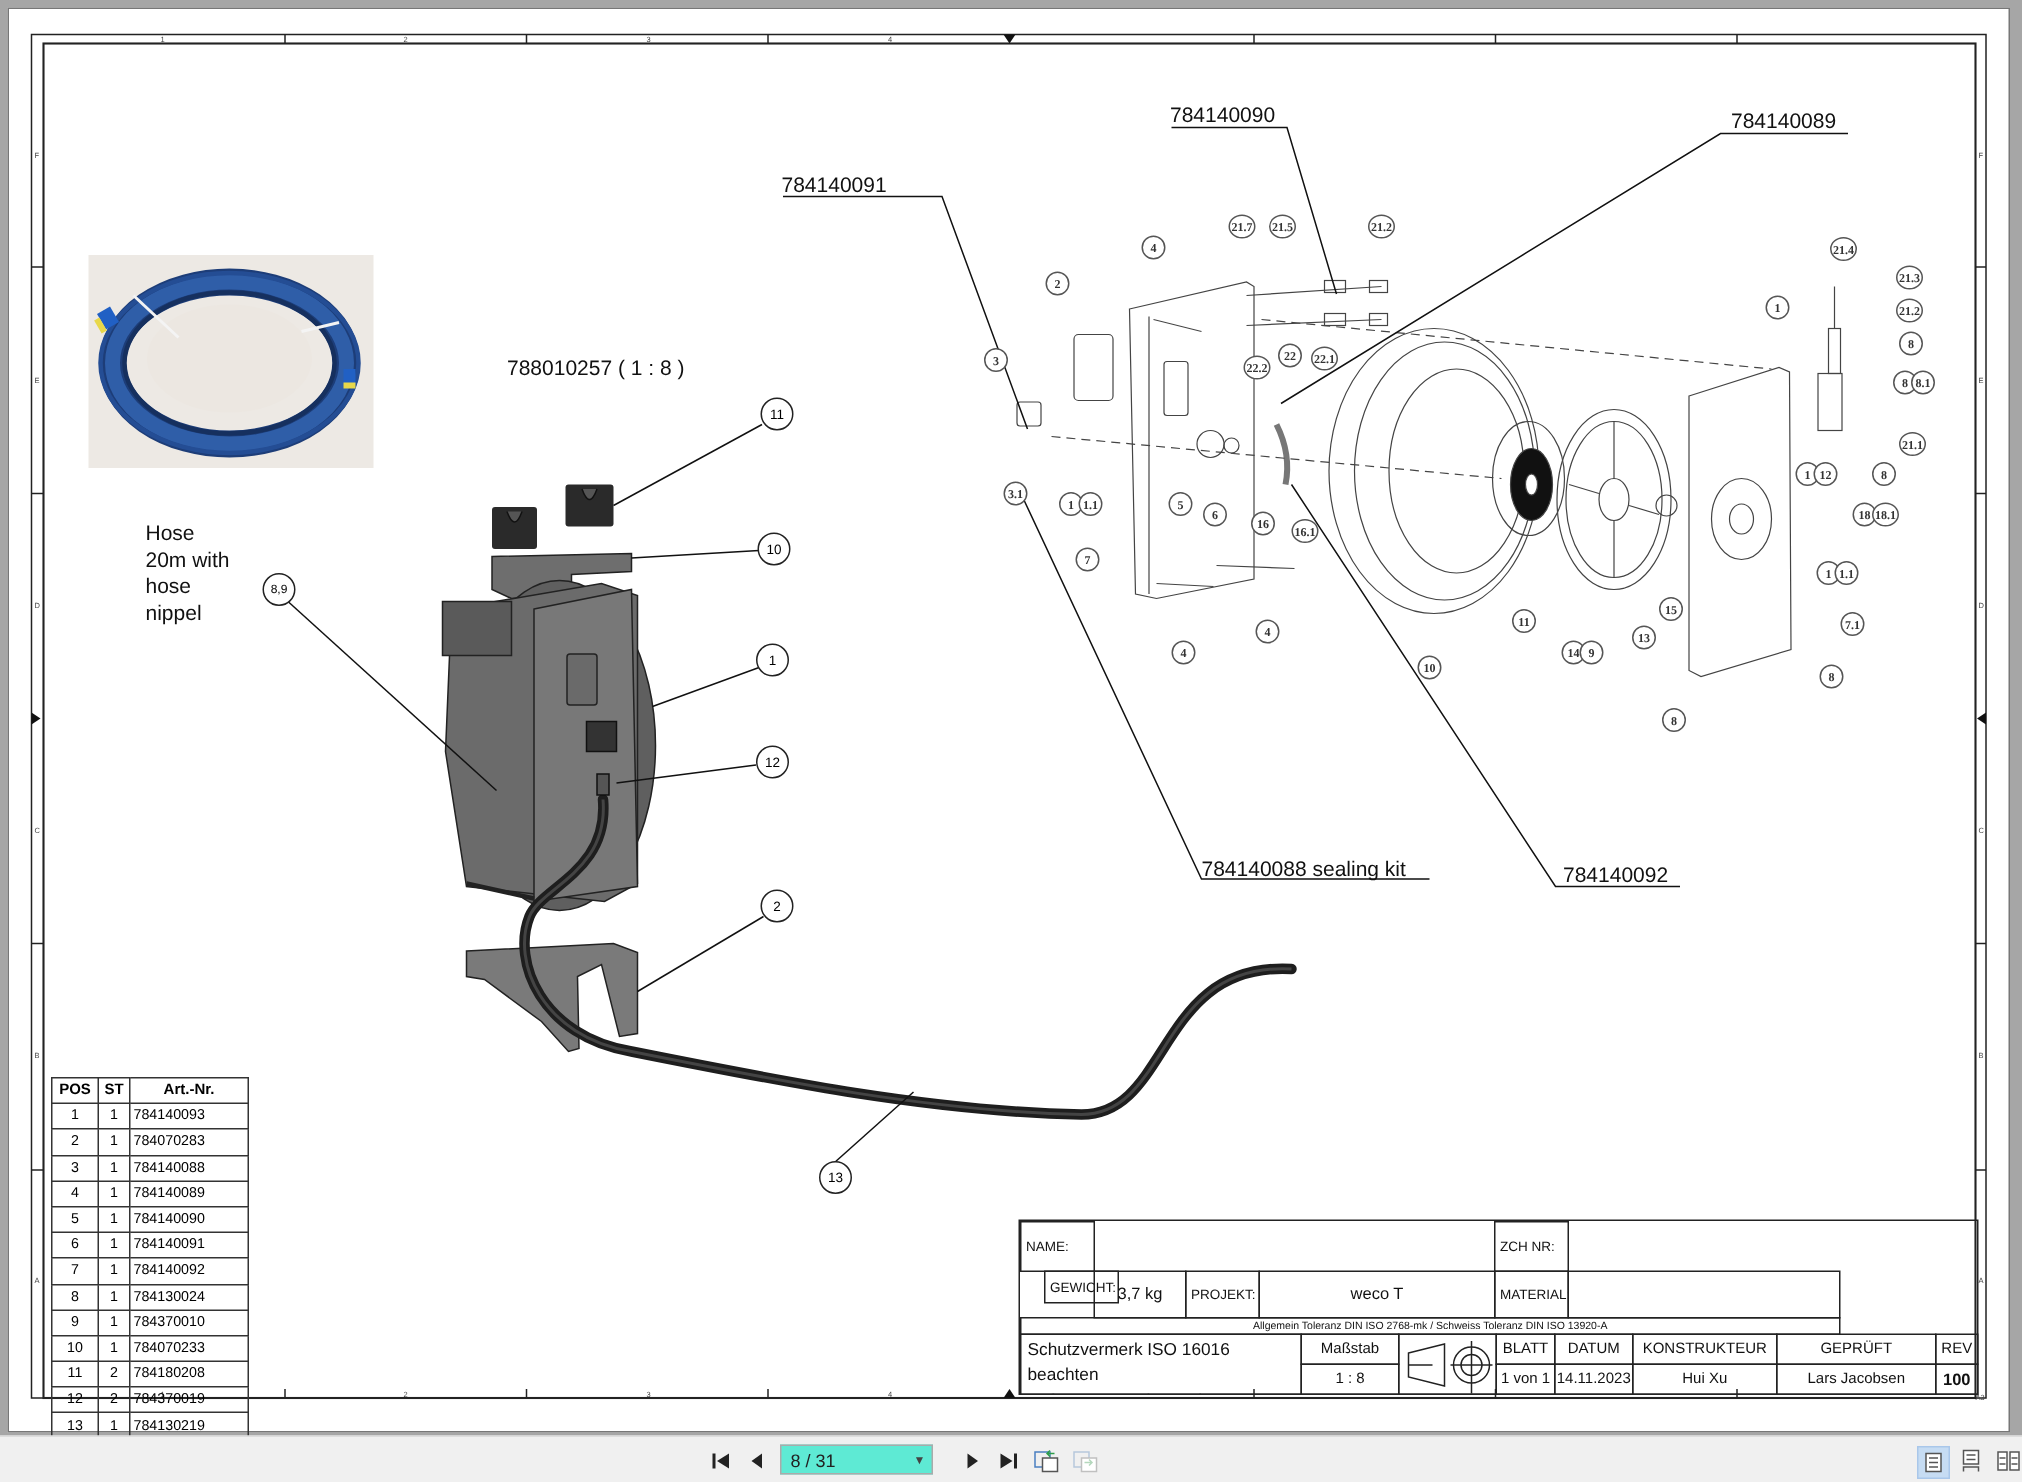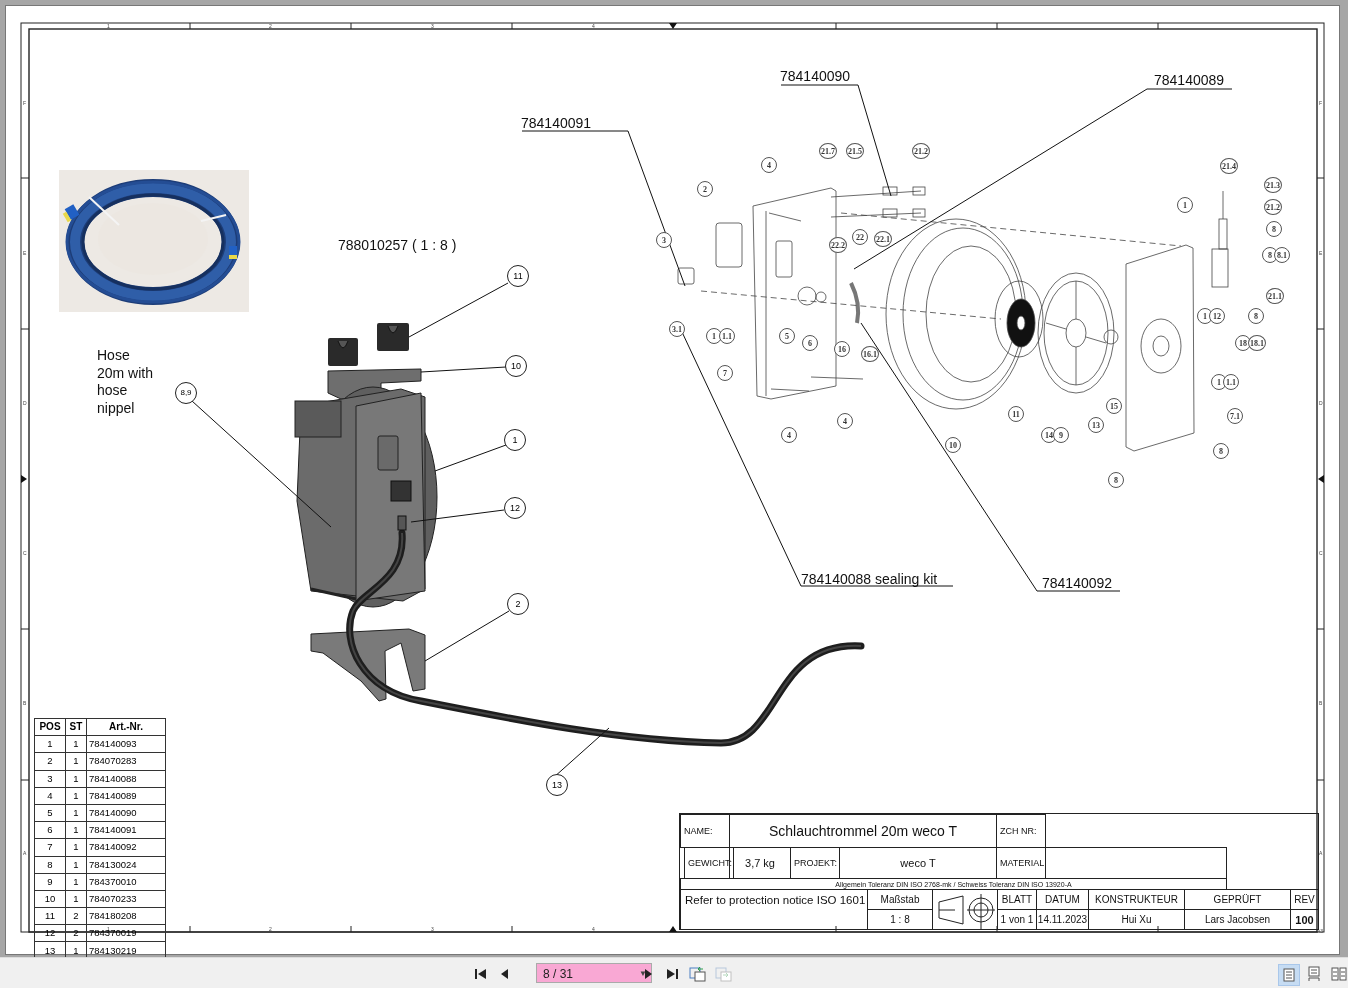--- a/index.html
+++ b/index.html
@@ -18,21 +18,21 @@
   #parts-table td.c{text-align:center;}
   #parts-table td.a{text-align:left;width:74px;}
   
   #title-block{position:absolute;left:678px;top:812px;width:640px;height:117px;border:1px solid #222;box-sizing:border-box;}
   .tb{position:absolute;border:1px solid #222;box-sizing:border-box;font-family:"Liberation Sans",sans-serif;color:#111;overflow:hidden;}
   .tb-l{font-size:9px;display:flex;align-items:center;padding-left:3px;}
   .tb-c{display:flex;align-items:center;justify-content:center;}
   
   #toolbar{position:absolute;left:0;top:957px;width:1348px;height:31px;background:#f0f0f0;border-top:1px solid #ddd;}
   .tbtn{position:absolute;top:7px;width:18px;height:18px;display:flex;align-items:center;justify-content:center;color:#222;font-size:13px;cursor:pointer;}
-  #page-select{position:absolute;left:520px;top:5px;width:116px;height:20px;border:1px solid #aaa;background:#f9a8d4;font-size:12px;line-height:20px;padding-left:6px;box-sizing:border-box;color:#222;margin-left:16px;}
+  #page-select{position:absolute;left:520px;top:5px;width:102px;height:20px;border:1px solid #aaa;background:#5eead4;font-size:12px;line-height:20px;padding-left:6px;box-sizing:border-box;color:#222;}
   #page-select .dd{position:absolute;right:4px;top:0;font-size:8px;color:#444;}
 </style>
 </head>
 <body>
 
 <div id="viewer">
   <div id="page">
     <svg id="drawing" width="1333" height="948" viewBox="5 5 1333 948">
 
       <rect x="20" y="22" width="1303" height="909" fill="none" stroke="#222" stroke-width="1"></rect>
@@ -343,33 +343,33 @@
             <td class="c">13</td>
             <td class="c">1</td>
             <td class="a">784130219</td>
           </tr>
       </tbody>
     </table>
 
     <div id="title-block" style="left:673px;top:807px;">
 
       <div class="tb tb-l" style="left:0;top:0;width:50px;height:34px;">NAME:</div>
-      <div class="tb tb-c" style="left:49px;top:0;width:268px;height:34px;font-size:14px;">Schlauchtrommel 20m weco T</div>
       <div class="tb tb-l" style="left:316px;top:0;width:50px;height:34px;">ZCH NR:</div>
 
-      <div class="tb tb-l" style="left:4px;top:33px;width:50px;height:32px;">GEWICHT:</div>
+      <div class="tb tb-l" style="left:16px;top:33px;width:50px;height:22px;">GEWICHT:</div>
       <div class="tb tb-c" style="left:49px;top:33px;width:62px;height:32px;font-size:11px;text-align:right;">3,7 kg</div>
       <div class="tb tb-l" style="left:110px;top:33px;width:50px;height:32px;">PROJEKT:</div>
       <div class="tb tb-c" style="left:159px;top:33px;width:158px;height:32px;font-size:11px;">weco T</div>
       <div class="tb tb-l" style="left:316px;top:33px;width:50px;height:32px;">MATERIAL:</div>
       <div class="tb tb-c" style="left:365px;top:33px;width:182px;height:32px;font-size:11px;"></div>
 
       <div class="tb tb-c" style="left:0;top:64px;width:547px;height:12px;font-size:7px;">Allgemein Toleranz DIN ISO 2768-mk / Schweiss Toleranz DIN ISO 13920-A</div>
 
       <div class="tb" style="left:0;top:75px;width:188px;height:41px;font-size:11.5px;padding:2px 0 0 4px;line-height:17px;">
+        <div>Schutzvermerk  ISO 16016 beachten</div>
         <div>Refer to protection notice ISO 1601</div>
       </div>
       <div class="tb tb-c" style="left:187px;top:75px;width:66px;height:21px;font-size:10px;">Maßstab</div>
       <div class="tb tb-c" style="left:187px;top:95px;width:66px;height:21px;font-size:10px;">1 : 8</div>
       <div class="tb" style="left:252px;top:75px;width:66px;height:41px;">
         <svg width="66" height="41">
           <path d="M6 12 L30 6 L30 34 L6 28 Z" fill="none" stroke="#222"></path>
           <line x1="6" y1="20" x2="22" y2="20" stroke="#222"></line>
           <circle cx="48" cy="20" r="12" fill="none" stroke="#222"></circle>
           <circle cx="48" cy="20" r="7" fill="none" stroke="#222"></circle>

